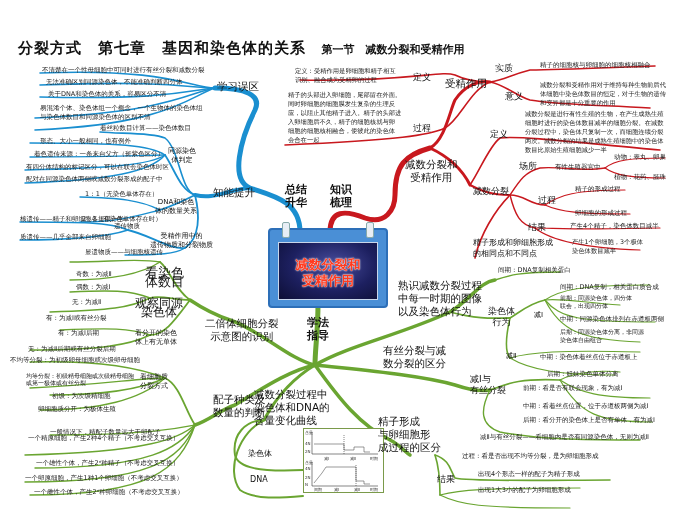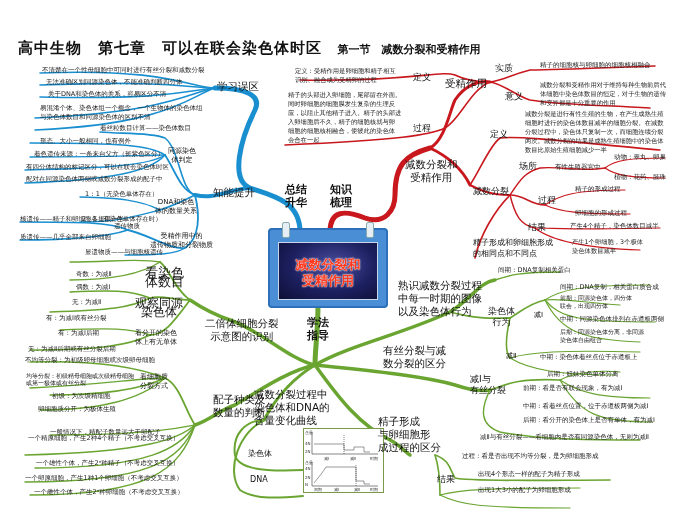--- a/index.html
+++ b/index.html
@@ -25,21 +25,21 @@
   #center-title { position:absolute; left:0; right:0; top:14px; text-align:center; color:#ff3a1f;
                  font-weight:bold; font-size:13px; line-height:16px; white-space:pre;
                  text-shadow:0 0 2px #fff, 0 0 1px #fff; }
   #graph-box { position:absolute; left:303px; top:428px; width:79px; height:63px; border:1px solid #7a9a4a; background:#fff; }
   .gtext { position:absolute; font-size:4px; color:#333; white-space:nowrap; }
 </style>
 </head>
 <body>
 
 <div id="title-bar">
-  <span id="title-main">高中生物　第七章　可以在联会染色体时区</span>
+  <span id="title-main">分裂方式　第七章　基因和染色体的关系</span>
   <span id="title-sub">第一节　减数分裂和受精作用</span>
 </div>
 
 <svg class="lines" width="700" height="521">
 
   <g fill="none" stroke="#1a8fd0" stroke-linecap="round">
     <path d="M300,232 C300,200 270,195 250,188 C230,180 240,140 255,110 C262,95 245,88 215,88" stroke-width="5"></path>
     <path d="M250,188 C225,190 215,200 195,195" stroke-width="4"></path>
 
     <path d="M215,88 C190,88 170,68 40,73" stroke-width="1.6"></path>
@@ -239,21 +239,21 @@
 <div class="abs leaf" style="left:46px; top:314px;">有：为减Ⅰ或有丝分裂</div>
 <div class="abs branch" style="left:135px; top:329px; font-size:7px; line-height:9px; text-align:center;">看分开的染色
 体上有无单体</div>
 <div class="abs leaf" style="left:58px; top:329px;">有：为减Ⅰ后期</div>
 <div class="abs leaf" style="left:28px; top:345px;">无：为减Ⅱ后期或有丝分裂后期</div>
 
 <div class="abs main" style="left:185px; top:393px;margin-left:28px;">配子种类及
 数量的判断</div>
 <div class="abs branch" style="left:140px; top:373px; font-size:7px; line-height:9px;">看细胞质
 分裂方式</div>
-<div class="abs leaf" style="left:25px; top:356px;">不均等分裂：为初级卵母细胞或次级卵母细胞</div>
+<div class="abs leaf" style="left:10px; top:356px;">不均等分裂：为初级卵母细胞或次级卵母细胞</div>
 <div class="abs para" style="left:26px; top:372px; font-size:6px; line-height:7px;">均等分裂：初级精母细胞或次级精母细胞
 或第一极体或有丝分裂</div>
 <div class="abs leaf" style="left:52px; top:392px;">初级：为次级精细胞</div>
 <div class="abs leaf" style="left:38px; top:405px;">卵细胞质分开：为极体生殖</div>
 <div class="abs leaf" style="left:50px; top:428px;">一般情况下，精配子数量远大于卵配子</div>
 <div class="abs leaf" style="left:28px; top:434px;">一个精原细胞，产生2种4个精子（不考虑交叉互换）</div>
 <div class="abs leaf" style="left:36px; top:459px;">一个雄性个体，产生2ⁿ种精子（不考虑交叉互换）</div>
 <div class="abs leaf" style="left:25px; top:474px;">一个卵原细胞，产生1种1个卵细胞（不考虑交叉互换）</div>
 <div class="abs leaf" style="left:34px; top:488px;">一个雌性个体，产生2ⁿ种卵细胞（不考虑交叉互换）</div>
 

